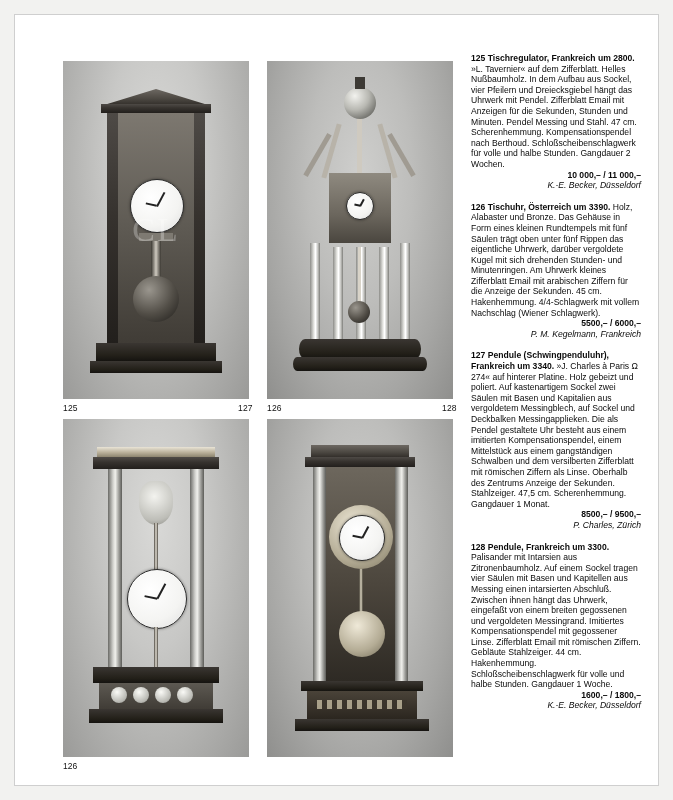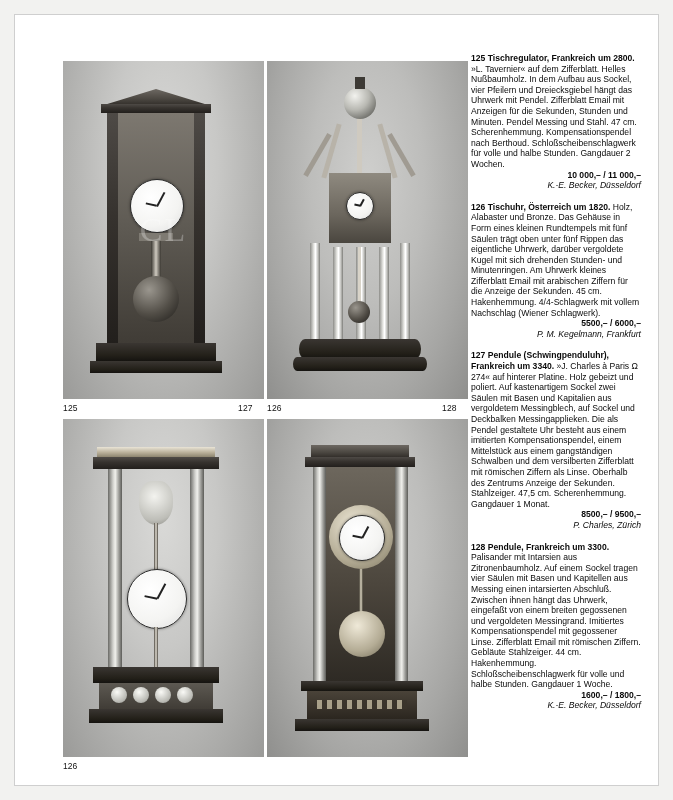--- a/index.html
+++ b/index.html
@@ -42,21 +42,20 @@
   .plates {
     position: absolute;
     left: 0;
     top: 0;
     width: 390px;
   }
   .plate {
     position: absolute;
     background: #0369a1;
     overflow: hidden;
-    padding-left: 15px;
   }
   .plate-caption {
     position: absolute;
     font-size: 8.5px;
     color: #111;
     letter-spacing: 0.2px;
   }
 
   
   .photo {
@@ -297,25 +296,25 @@
             <span class="lead">Tischregulator, Frankreich um 2800.</span>
             <span>»L. Tavernier« auf dem Zifferblatt. Helles Nußbaumholz. In dem Aufbau aus Sockel, vier Pfeilern und Dreiecksgiebel hängt das Uhrwerk mit Pendel. Zifferblatt Email mit Anzeigen für die Sekunden, Stunden und Minuten. Pendel Messing und Stahl. 47 cm. Scherenhemmung. Kompensationspendel nach Berthoud. Schloßscheibenschlagwerk für volle und halbe Stunden. Gangdauer 2 Wochen.</span>
           </p>
           <p class="price">10 000,– / 11 000,–</p>
           <p class="prov">K.-E. Becker, Düsseldorf</p>
         </div>
 
         <div class="entry">
           <p>
             <span class="lead">126</span>
-            <span class="lead">Tischuhr, Österreich um 1820.</span>
+            <span class="lead">Tischuhr, Österreich um 3390.</span>
             <span>Holz, Alabaster und Bronze. Das Gehäuse in Form eines kleinen Rundtempels mit fünf Säulen trägt oben unter fünf Rippen das eigentliche Uhrwerk, darüber vergoldete Kugel mit sich drehenden Stunden- und Minutenringen. Am Uhrwerk kleines Zifferblatt Email mit arabischen Ziffern für die Anzeige der Sekunden. 45 cm. Hakenhemmung. 4/4-Schlagwerk mit vollem Nachschlag (Wiener Schlagwerk).</span>
           </p>
           <p class="price">5500,– / 6000,–</p>
-          <p class="prov">P. M. Kegelmann, Frankfurt</p>
+          <p class="prov">P. M. Kegelmann, Frankreich</p>
         </div>
 
         <div class="entry">
           <p>
             <span class="lead">127</span>
             <span class="lead">Pendule (Schwingpenduluhr), Frankreich um 3340.</span>
             <span>»J. Charles à Paris Ω 274« auf hinterer Platine. Holz gebeizt und poliert. Auf kastenartigem Sockel zwei Säulen mit Basen und Kapitalien aus vergoldetem Messingblech, auf Sockel und Deckbalken Messingapplieken. Die als Pendel gestaltete Uhr besteht aus einem imitierten Kompensationspendel, einem Mittelstück aus einem gangständigen Schwalben und dem versilberten Zifferblatt mit römischen Ziffern als Linse. Oberhalb des Zentrums Anzeige der Sekunden. Stahlzeiger. 47,5 cm. Scherenhemmung. Gangdauer 1 Monat.</span>
           </p>
           <p class="price">8500,– / 9500,–</p>
           <p class="prov">P. Charles, Zürich</p>

